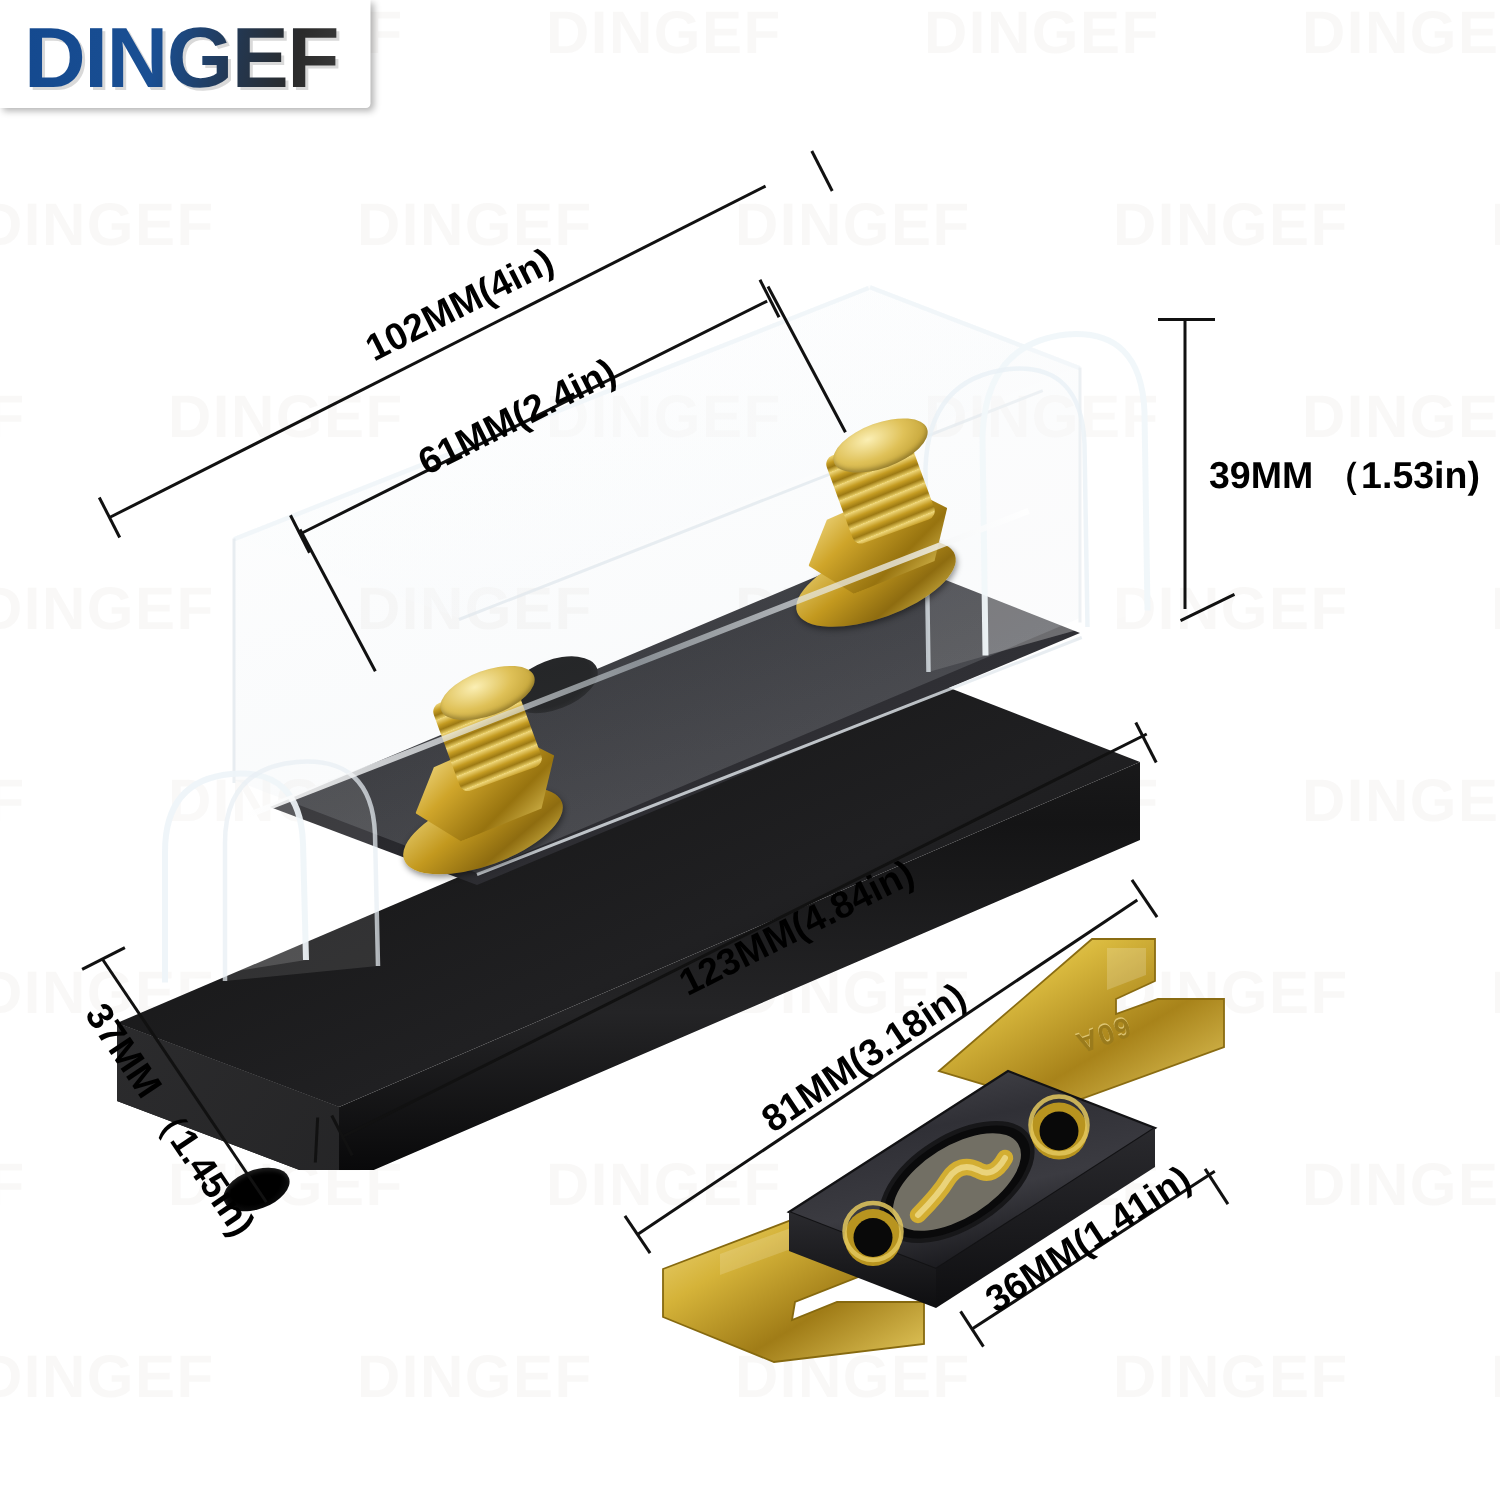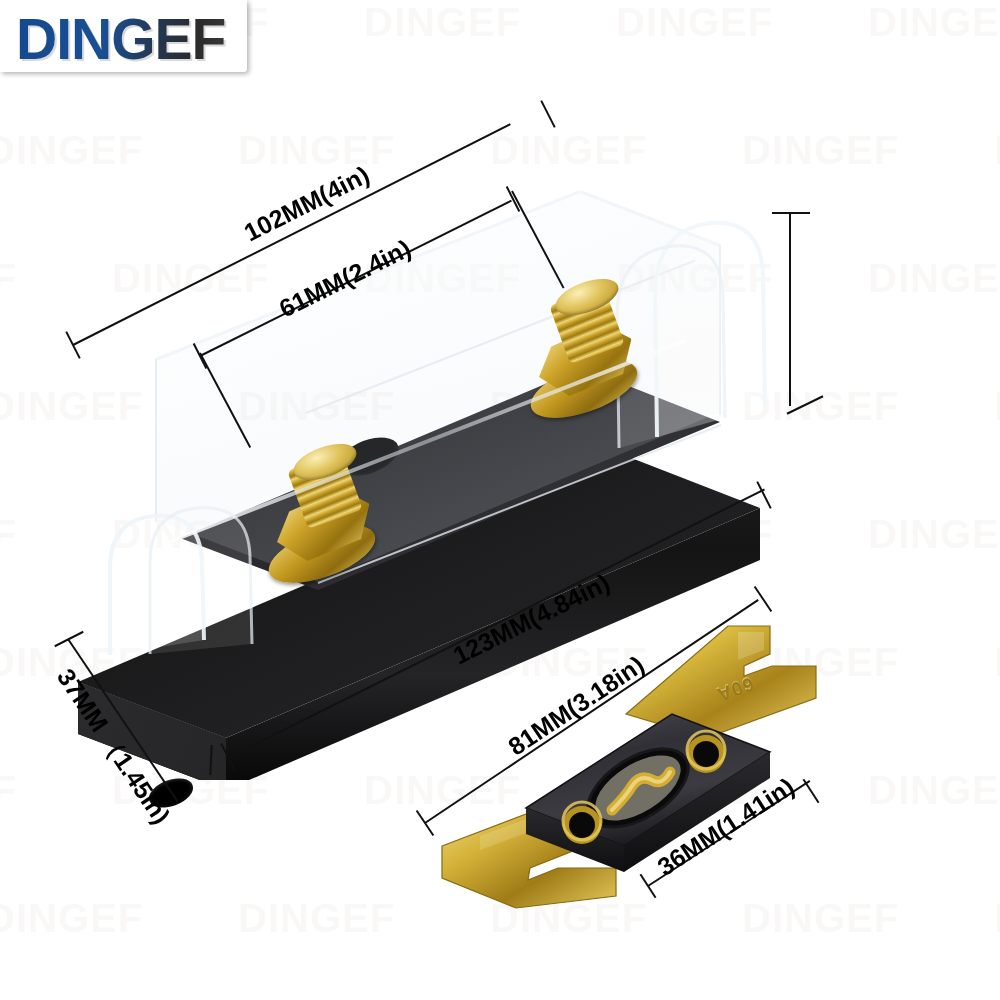--- a/index.html
+++ b/index.html
@@ -366,20 +366,21 @@
     <div class="tick" style="left:199px;top:342px;height:28px;transform:rotate(-27deg);"></div>
     <div class="tick" style="left:512px;top:185px;height:28px;transform:rotate(-27deg);"></div>
     <div class="dim-label" style="left:281px;top:296px;transform:rotate(-26.5deg);">61MM(2.4in)</div>
 
     <div class="leader" style="left:200px;top:352px;width:107px;transform:rotate(62deg);"></div>
     <div class="leader" style="left:512px;top:190px;width:110px;transform:rotate(62deg);"></div>
 
     <div class="dim-line" style="left:790px;top:212px;width:193px;transform:rotate(90deg);"></div>
     <div class="tick" style="left:790px;top:212px;height:2px;width:38px;transform:translate(-18px,0);"></div>
     <div class="tick" style="left:790px;top:404px;height:2px;width:40px;transform:translate(-5px,0) rotate(-26deg);"></div>
+    <div class="dim-label" style="left:806px;top:300px;">39MM （1.53in)</div>
 
     <div class="dim-line" style="left:228px;top:757px;width:600px;transform:rotate(-26.6deg);"></div>
     <div class="tick" style="left:227px;top:742px;height:30px;transform:rotate(-27deg);"></div>
     <div class="tick" style="left:763px;top:480px;height:30px;transform:rotate(-27deg);"></div>
     <div class="dim-label" style="left:455px;top:643px;transform:rotate(-26.6deg);">123MM(4.84in)</div>
 
     <div class="dim-line" style="left:68px;top:638px;width:196px;transform:rotate(56deg);"></div>
     <div class="tick" style="left:53px;top:638px;height:2px;width:32px;transform:rotate(-27deg);"></div>
     <div class="tick" style="left:210px;top:745px;height:30px;transform:rotate(3deg);"></div>
     <div class="dim-label" style="left:63px;top:655px;transform:rotate(56deg);">37MM （1.45in)</div>

